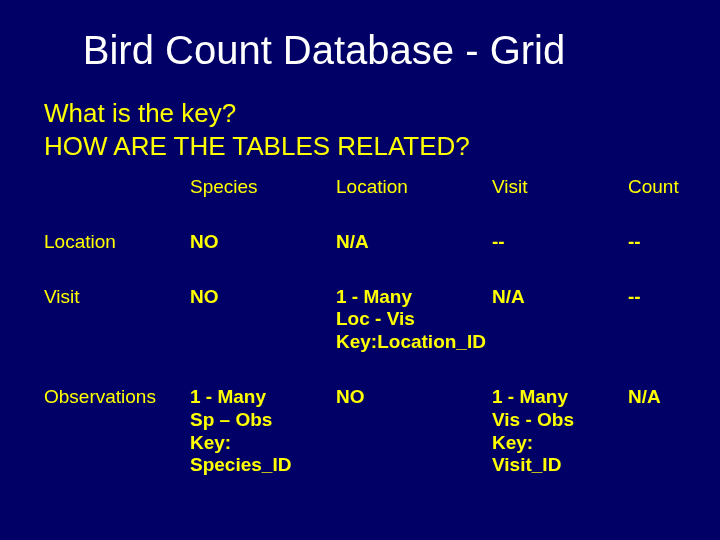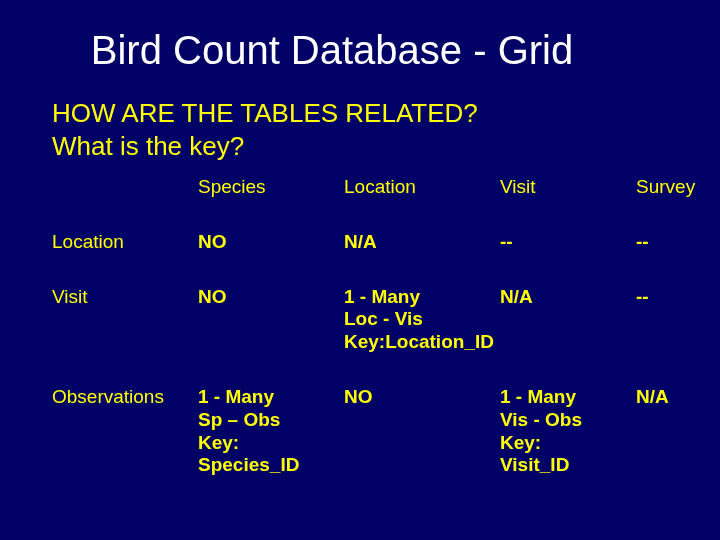--- a/index.html
+++ b/index.html
@@ -10,21 +10,20 @@
     background: #000066;
     color: #ffff00;
     font-family: Arial, Helvetica, sans-serif;
     overflow: hidden;
   }
   .slide {
     width: 648px;
     height: 540px;
     box-sizing: border-box;
     padding: 18px 44px 0 44px;
-    margin-left: 8px;
   }
   .title {
     color: #ffffff;
     font-size: 40px;
     text-align: center;
     margin: 10px 0 24px 0;
     font-weight: normal;
   }
   .question {
     font-size: 26px;
@@ -54,31 +53,31 @@
   }
 </style>
 </head>
 <body>
 
 <div class="slide">
 
   <h1 class="title">Bird Count Database - Grid</h1>
 
   <div class="question">
+    <div>What is the key?</div>
     <div>HOW ARE THE TABLES RELATED?</div>
-    <div>What is the key?</div>
   </div>
 
   <div class="grid">
 
     <div class="hdr"></div>
     <div class="hdr">Species</div>
     <div class="hdr">Location</div>
     <div class="hdr">Visit</div>
-    <div class="hdr">Survey</div>
+    <div class="hdr">Count</div>
 
     <div class="rowlabel">Location</div>
     <div class="cell">NO</div>
     <div class="cell">N/A</div>
     <div class="cell">--</div>
     <div class="cell">--</div>
 
     <div class="rowlabel">Visit</div>
     <div class="cell">NO</div>
     <div class="cell">1 - Many

